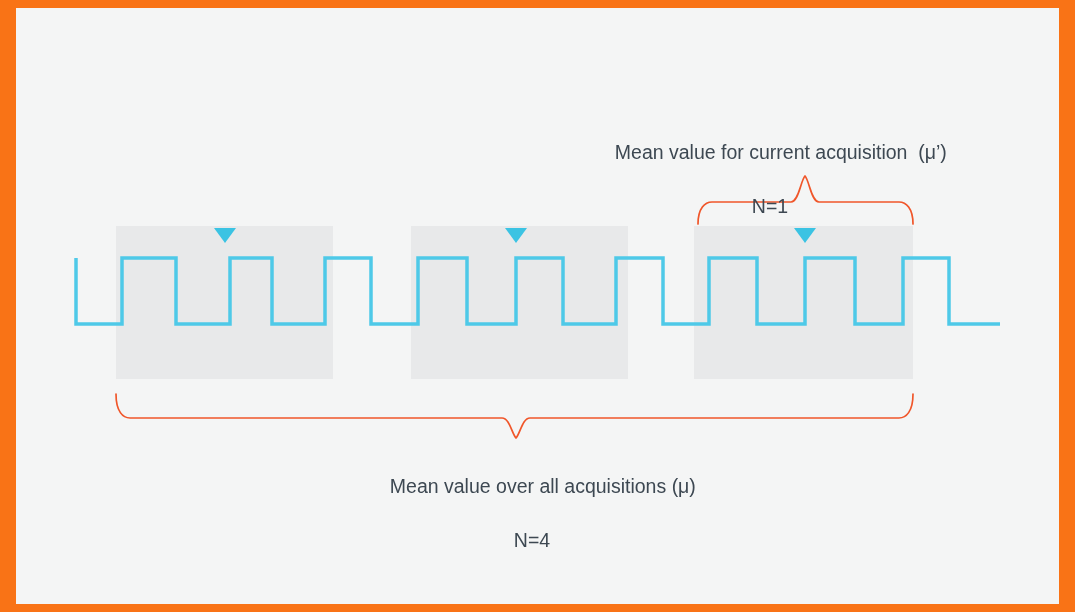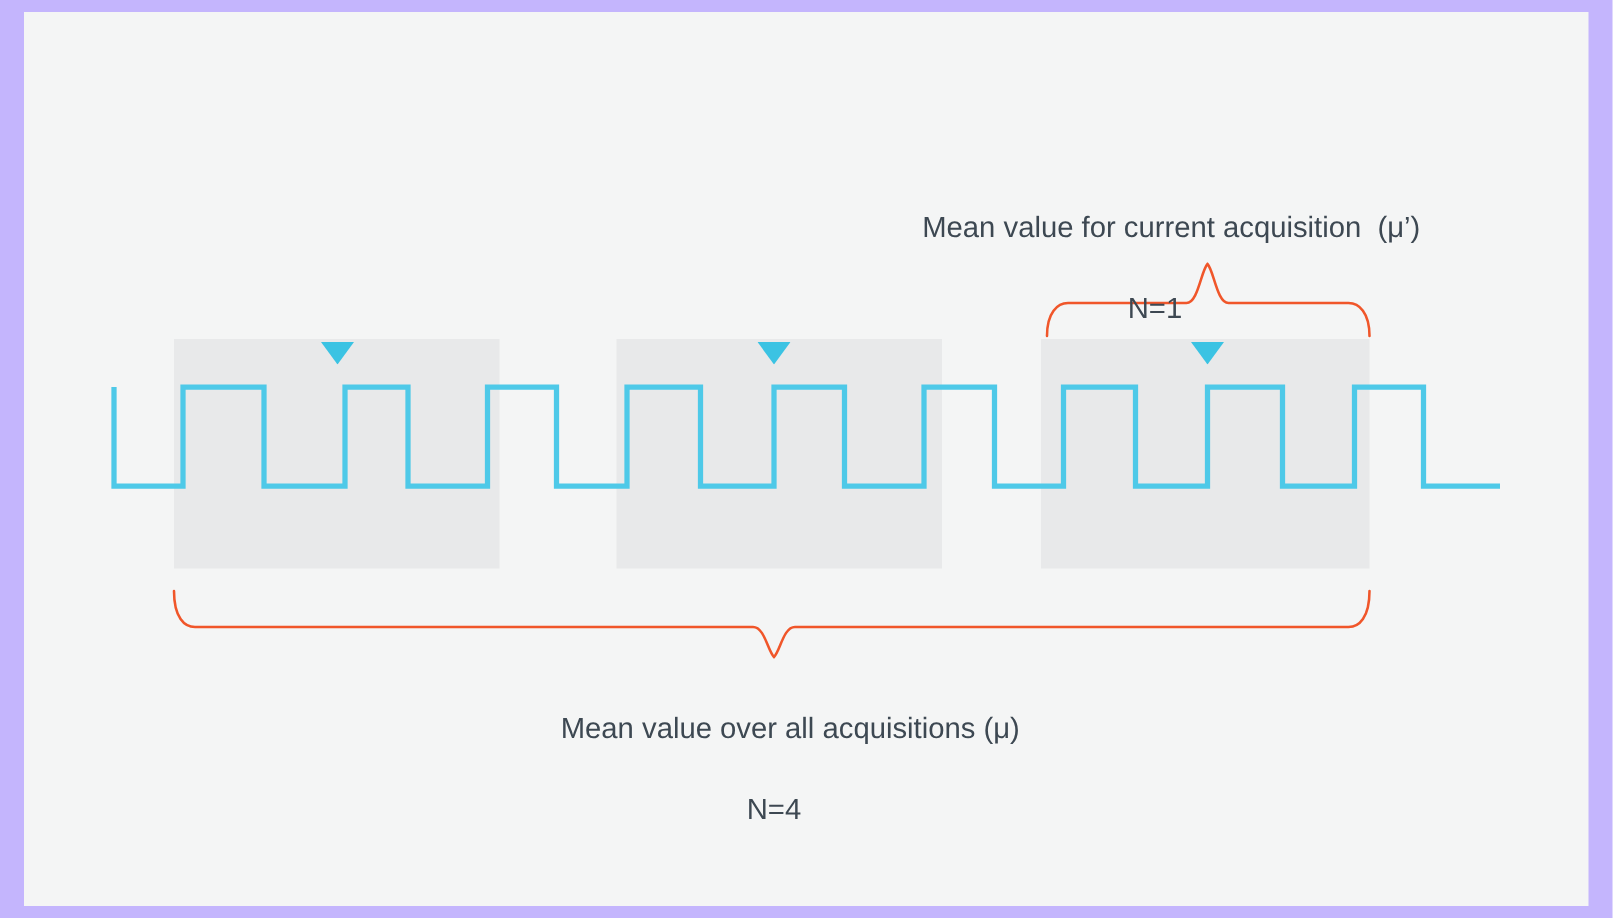--- a/index.html
+++ b/index.html
@@ -1,24 +1,24 @@
 <!DOCTYPE html>
 <html><head>
 <meta charset="utf-8">
 <style>
   html,body{margin:0;padding:0;background:#ffffff;}
   body{width:1075px;height:612px;overflow:hidden;font-family:"Liberation Sans",sans-serif;}
-  #stage{position:relative;width:1075px;height:612px;background:#c4b5fd;}
+  #stage{position:relative;width:1075px;height:612px;background:#f97316;}
   #canvas{position:absolute;left:16px;top:8px;width:1043px;height:596px;background:#f4f5f5;}
   .acq-box{position:absolute;background:#e8e9ea;}
   .svg-layer{position:absolute;left:0;top:0;width:1075px;height:612px;}
   .label{position:absolute;color:#3d4852;font-size:19.5px;line-height:27px;text-align:center;white-space:pre;}
   .label .line2{display:block;text-align:center;}
   #top-label{left:520px;top:112px;width:500px;}
-  #bottom-label{left:266px;top:446px;width:500px;}
+  #bottom-label{left:282px;top:446px;width:500px;}
 </style>
 </head>
 <body>
 
 <div id="stage">
 
   <div id="canvas"></div>
 
   <div id="boxes-layer">
       <div class="acq-box" style="left: 116px; top: 226px; width: 217px; height: 153px; background: rgb(232, 233, 234);"></div>

